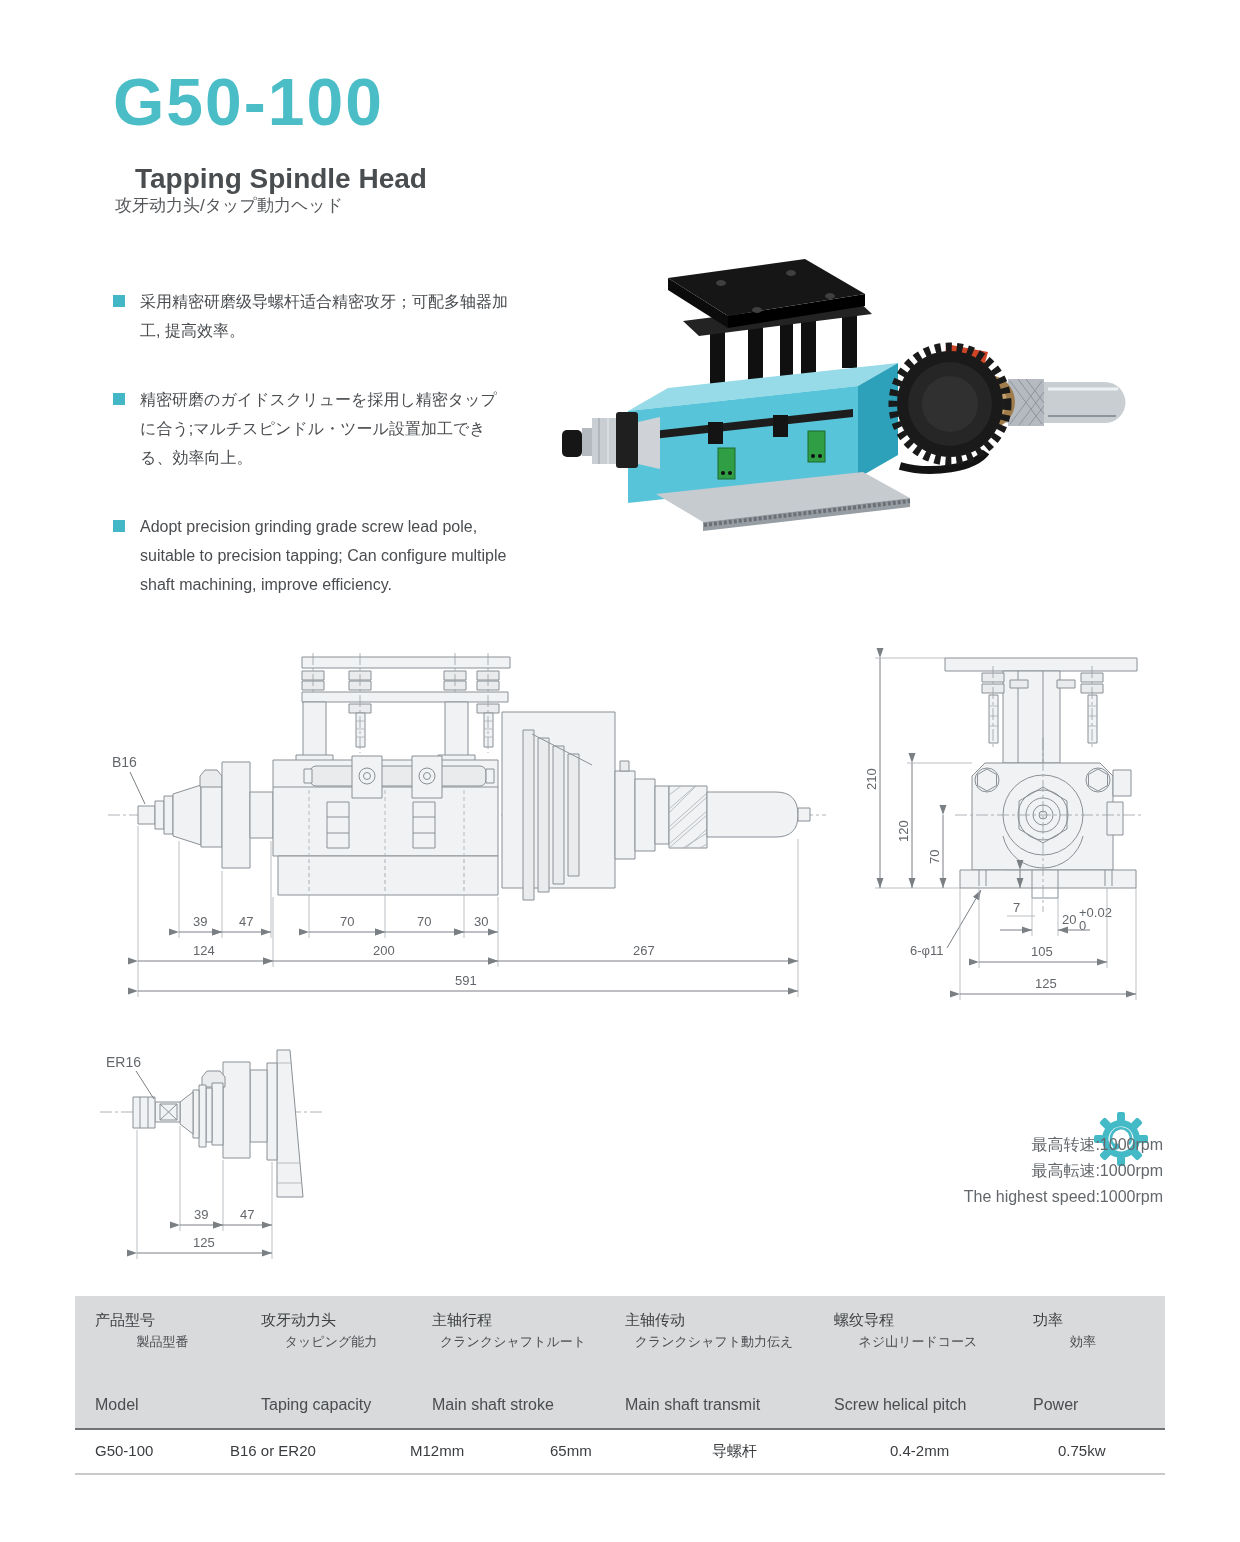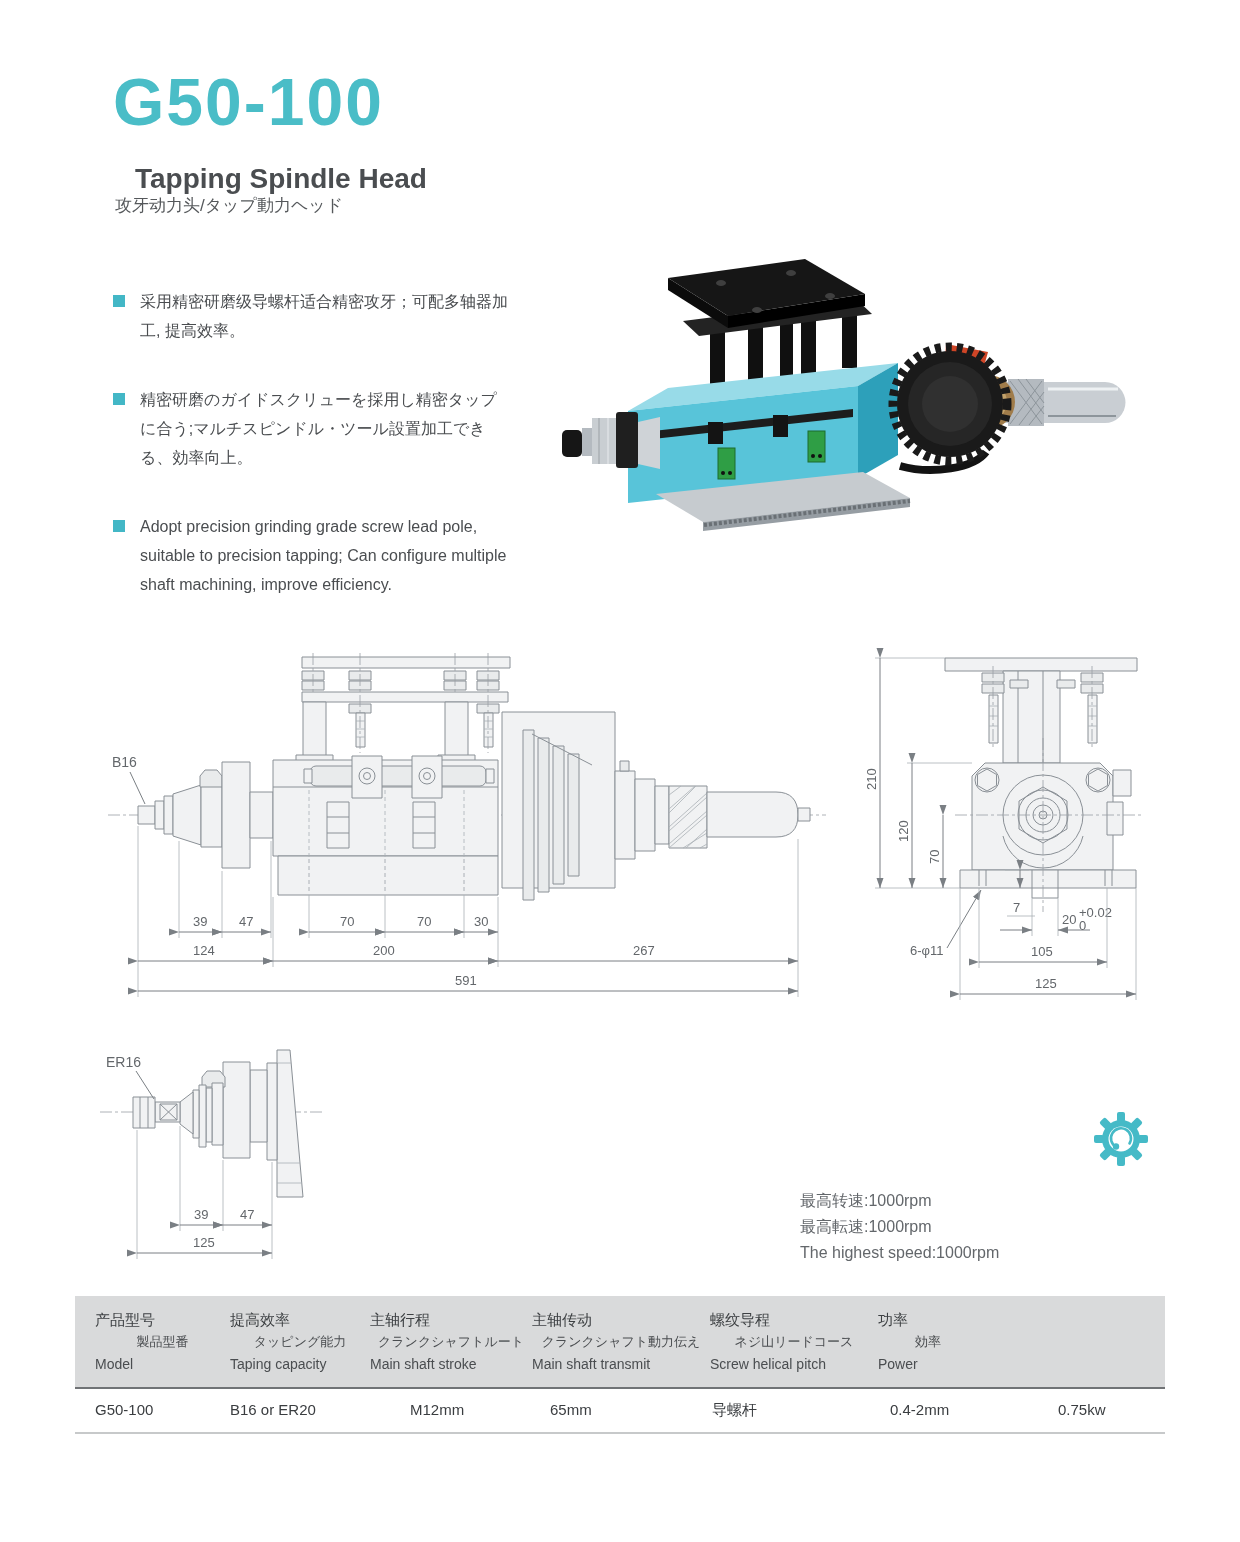--- a/index.html
+++ b/index.html
@@ -18,34 +18,34 @@
     line-height:29px;color:#4a4d50;margin-top:40px;}
   .feature .sq{position:absolute;left:0;top:8px;width:12px;height:12px;background:#43b7c6;}
 
   
   .product-svg{position:absolute;left:558px;top:226px;}
   .main-view{position:absolute;left:100px;top:645px;}
   .end-view{position:absolute;left:855px;top:640px;}
   .detail-view{position:absolute;left:90px;top:1035px;}
   .gear-icon{position:absolute;left:1092px;top:1110px;}
 
-  .speed-block{position:absolute;left:800px;top:1188px;width:363px;
+  .speed-block{position:absolute;left:800px;top:1132px;width:363px;text-align:right;
     font-size:16px;line-height:26px;color:#63676b;}
 
   
   .spec-table{position:absolute;left:75px;top:1296px;width:1090px;}
   .t-head{display:flex;background:#d9dadb;padding:13px 0 12px 20px;
-    border-bottom:2px solid #707376;}
+    border-bottom:2px solid #707376;gap:31px;}
   .t-row{display:flex;padding:11px 0 12px 20px;border-bottom:2px solid #c7c9ca;background:#fff;}
   .t-col{flex:0 0 auto;}
   .c1{width:135px;} .c2{width:180px;} .c3{width:140px;} .c4{width:162px;}
   .c5{width:178px;} .c6{width:168px;} .c7{width:100px;}
   .t-head .zh{font-size:15px;font-weight:500;color:#3d4043;line-height:22px;}
   .t-head .ja{font-size:13px;color:#4a4d50;line-height:22px;text-align:center;}
-  .t-head .en{font-size:14px;color:#4a4d50;line-height:22px;}
+  .t-head .en{font-size:16px;color:#4a4d50;line-height:22px;margin-top:41px;}
   .t-row .val{font-size:15px;color:#3a3d40;line-height:20px;}
 
   
   .dwg path,.dwg rect,.dwg polygon,.dwg line,.dwg circle,.dwg ellipse{vector-effect:non-scaling-stroke;}
   .ol{fill:#f1f2f3;stroke:#8a9096;stroke-width:1;}
   .ol2{fill:#e9ebec;stroke:#8a9096;stroke-width:1;}
   .ln{stroke:#8a9096;stroke-width:1;fill:none;}
   .thin{stroke:#aab0b5;stroke-width:0.8;fill:none;}
   .cl{stroke:#9aa0a5;stroke-width:0.8;fill:none;stroke-dasharray:12 3 3 3;}
   .dsh{stroke:#9aa0a5;stroke-width:0.8;fill:none;stroke-dasharray:4 3;}
@@ -503,21 +503,21 @@
   </div>
 
   <div class="spec-table">
     <div class="t-head">
       <div class="t-col c1">
         <div class="zh">产品型号</div>
         <div class="ja">製品型番</div>
         <div class="en">Model</div>
       </div>
       <div class="t-col c3">
-        <div class="zh">提高效率</div>
+        <div class="zh">攻牙动力头</div>
         <div class="ja">タッピング能力</div>
         <div class="en">Taping capacity</div>
       </div>
       <div class="t-col c4">
         <div class="zh">主轴行程</div>
         <div class="ja">クランクシャフトルート</div>
         <div class="en">Main shaft stroke</div>
       </div>
       <div class="t-col c5">
         <div class="zh">主轴传动</div>

